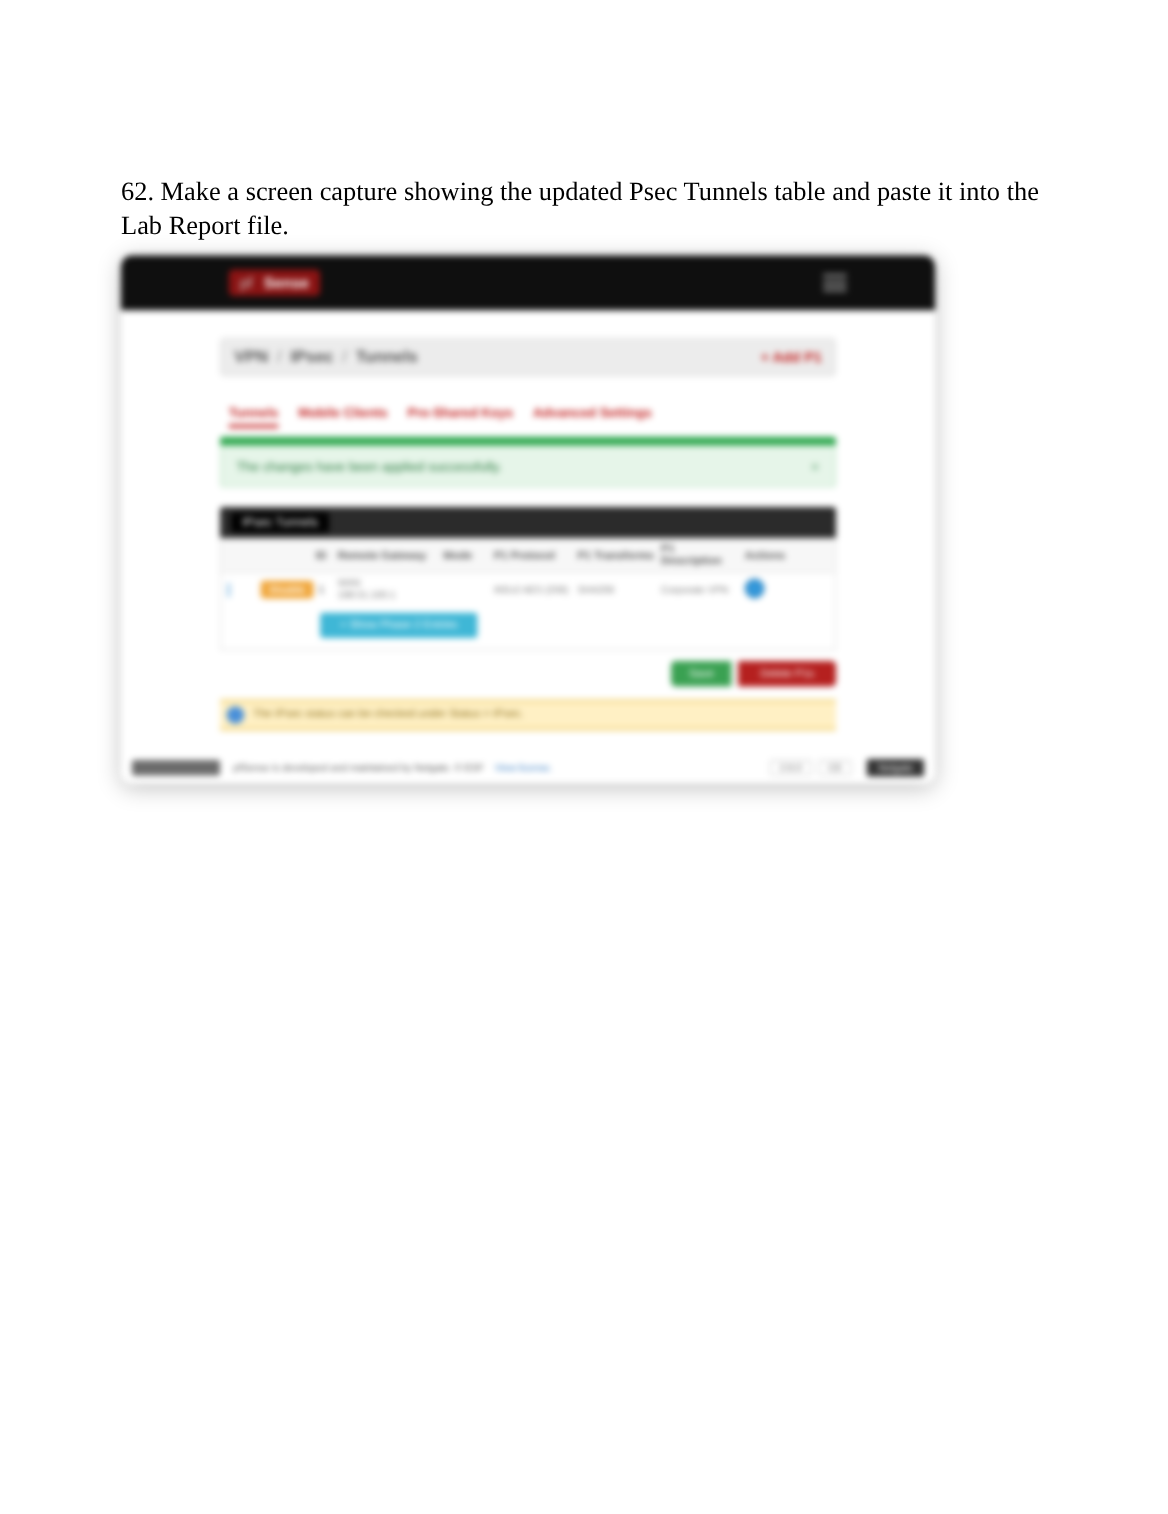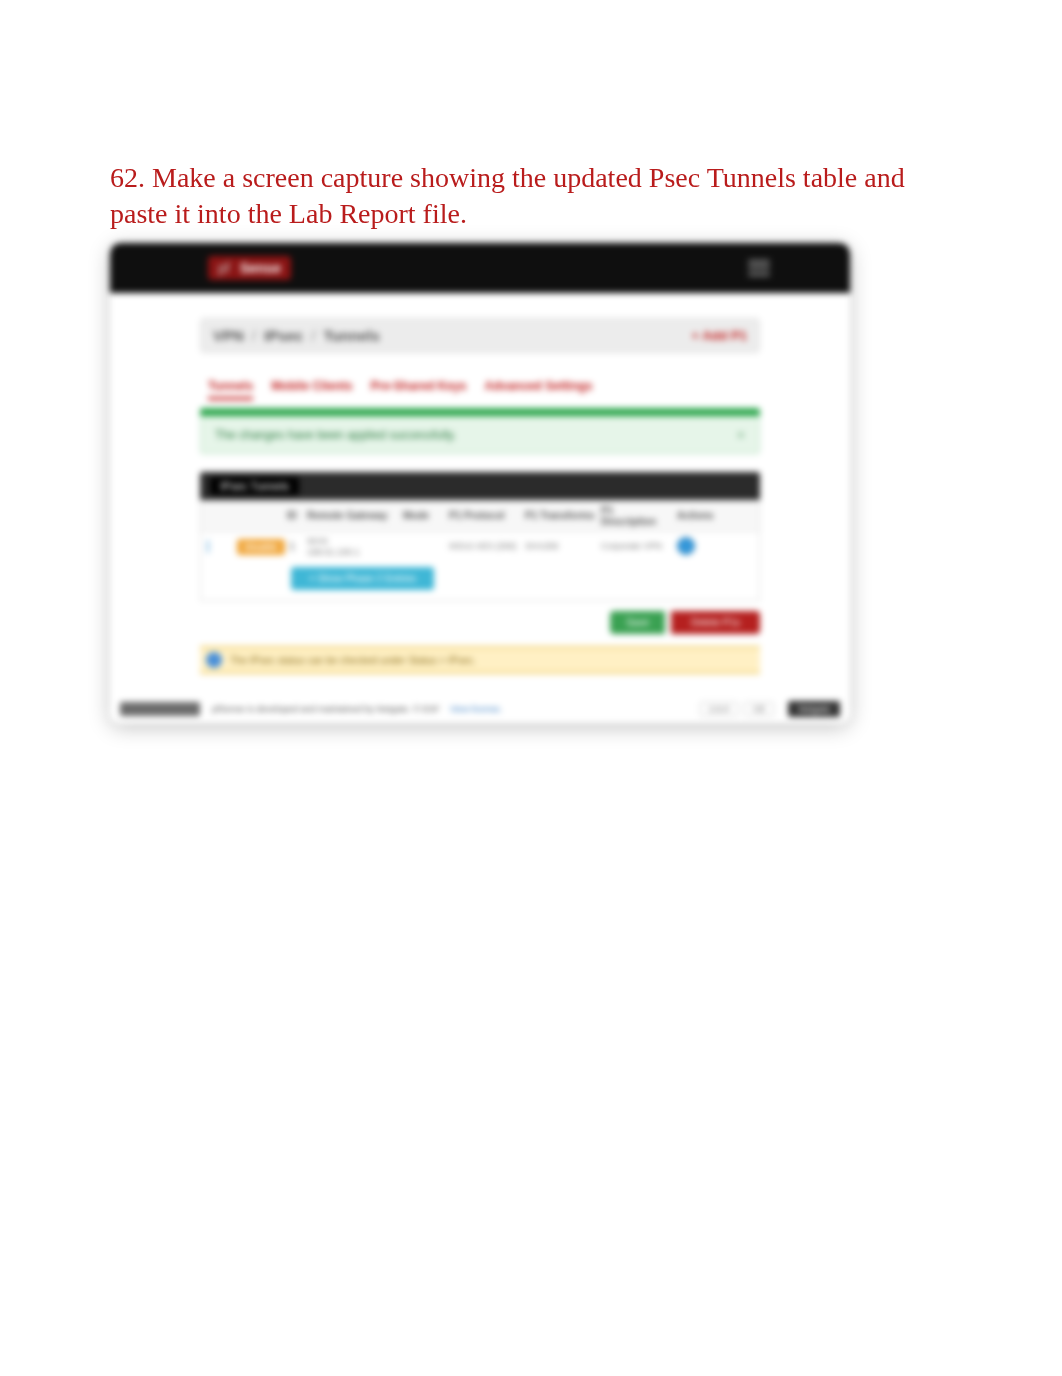--- a/index.html
+++ b/index.html
@@ -5,22 +5,22 @@
     * { margin: 0; padding: 0; box-sizing: border-box; }
     body {
       width: 1062px;
       height: 1376px;
       font-family: Georgia, 'Times New Roman', serif;
       background: #ffffff;
       position: relative;
     }
     .page { padding: 160px 110px 0 110px; }
     .instruction {
-      font-size: 28px;
-      color: #b91c1c;
+      font-size: 24px;
+      color: #000000;
       line-height: 1.3;
       margin-bottom: 10px;
     }
     .screenshot-frame {
       width: 740px;
       height: 480px;
       background: #ffffff;
       border-radius: 10px;
       box-shadow: 0 4px 20px rgba(0,0,0,0.25);
       overflow: hidden;

